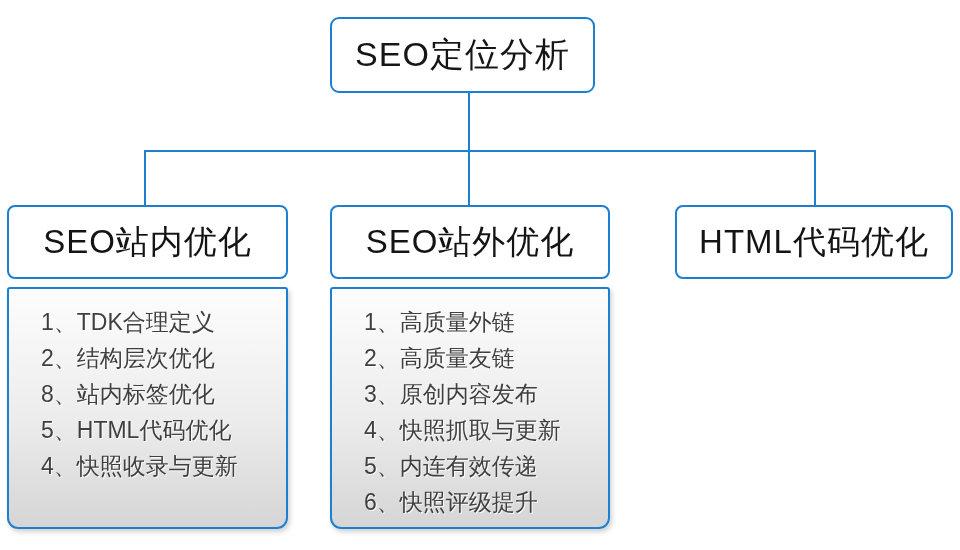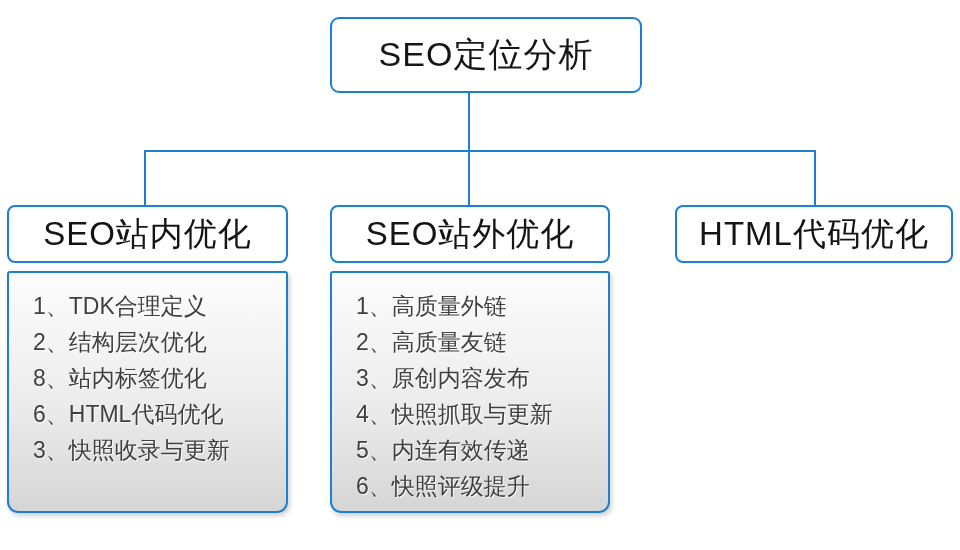--- a/index.html
+++ b/index.html
@@ -14,21 +14,21 @@
     height: 550px;
     background: #ffffff;
     overflow: hidden;
   }
 
   
   .root-box {
     position: absolute;
     left: 330px;
     top: 17px;
-    width: 312px;
+    width: 265px;
     height: 76px;
     box-sizing: border-box;
     background: #ffffff;
     border: 2px solid #1d7fd1;
     border-radius: 9px;
     display: flex;
     align-items: center;
     justify-content: center;
   }
   .root-box .title {
@@ -53,21 +53,21 @@
 
   
   .column { position: absolute; top: 205px; }
   #column-onsite  { left: 7px;   width: 281px; }
   #column-offsite { left: 330px; width: 280px; border-radius: 16px; }
   #column-weight  { left: 675px; width: 278px; }
 
   .col-header {
     box-sizing: border-box;
     width: 100%;
-    height: 58px;
+    height: 74px;
     background: #ffffff;
     border: 2px solid #1d7fd1;
     border-radius: 8px;
     display: flex;
     align-items: center;
     justify-content: center;
   }
   .col-header .title {
     font-size: 33px;
     color: #141414;
@@ -77,21 +77,21 @@
 
   .col-list {
     box-sizing: border-box;
     width: 100%;
     height: 242px;
     margin-top: 8px;
     background: linear-gradient(180deg, #fdfdfd 0%, #ececec 55%, #d5d5d5 100%);
     border: 2px solid #1d7fd1;
     border-radius: 3px 3px 11px 11px;
     box-shadow: 2px 3px 5px rgba(0,0,0,0.18);
-    padding: 15px 10px 0 24px;
+    padding: 15px 10px 0 32px;
     overflow: hidden;
   }
   .list-item {
     font-size: 23px;
     line-height: 36px;
     color: #3f3f3f;
     white-space: nowrap;
     text-shadow: 1px 1px 0 rgba(255,255,255,0.85);
   }
 </style>
@@ -111,22 +111,22 @@
   <div class="line v" id="conn-right-drop"></div>
 
   <div class="column" id="column-onsite">
     <div class="col-header">
       <span class="title">SEO站内优化</span>
     </div>
     <div class="col-list">
       <div class="list-item">1、TDK合理定义</div>
       <div class="list-item">2、结构层次优化</div>
       <div class="list-item">8、站内标签优化</div>
-      <div class="list-item">6、HTML代码优化</div>
-      <div class="list-item">3、快照收录与更新</div>
+      <div class="list-item">5、HTML代码优化</div>
+      <div class="list-item">4、快照收录与更新</div>
     </div>
   </div>
 
   <div class="column" id="column-offsite">
     <div class="col-header">
       <span class="title">SEO站外优化</span>
     </div>
     <div class="col-list">
       <div class="list-item">1、高质量外链</div>
       <div class="list-item">2、高质量友链</div>

